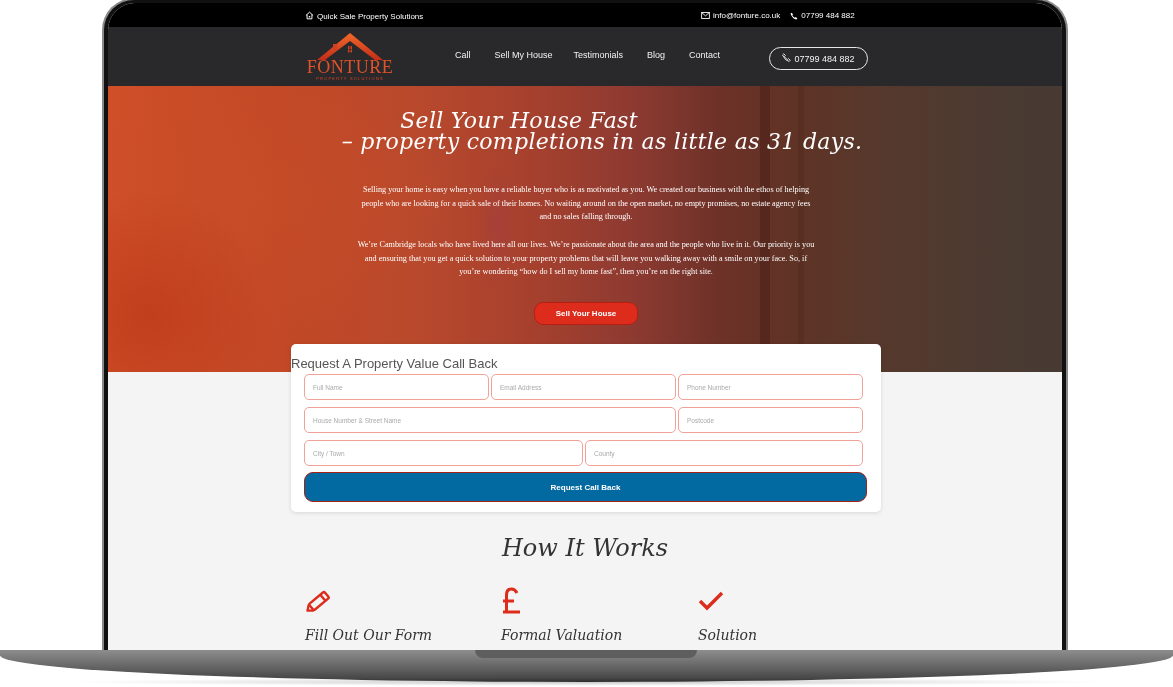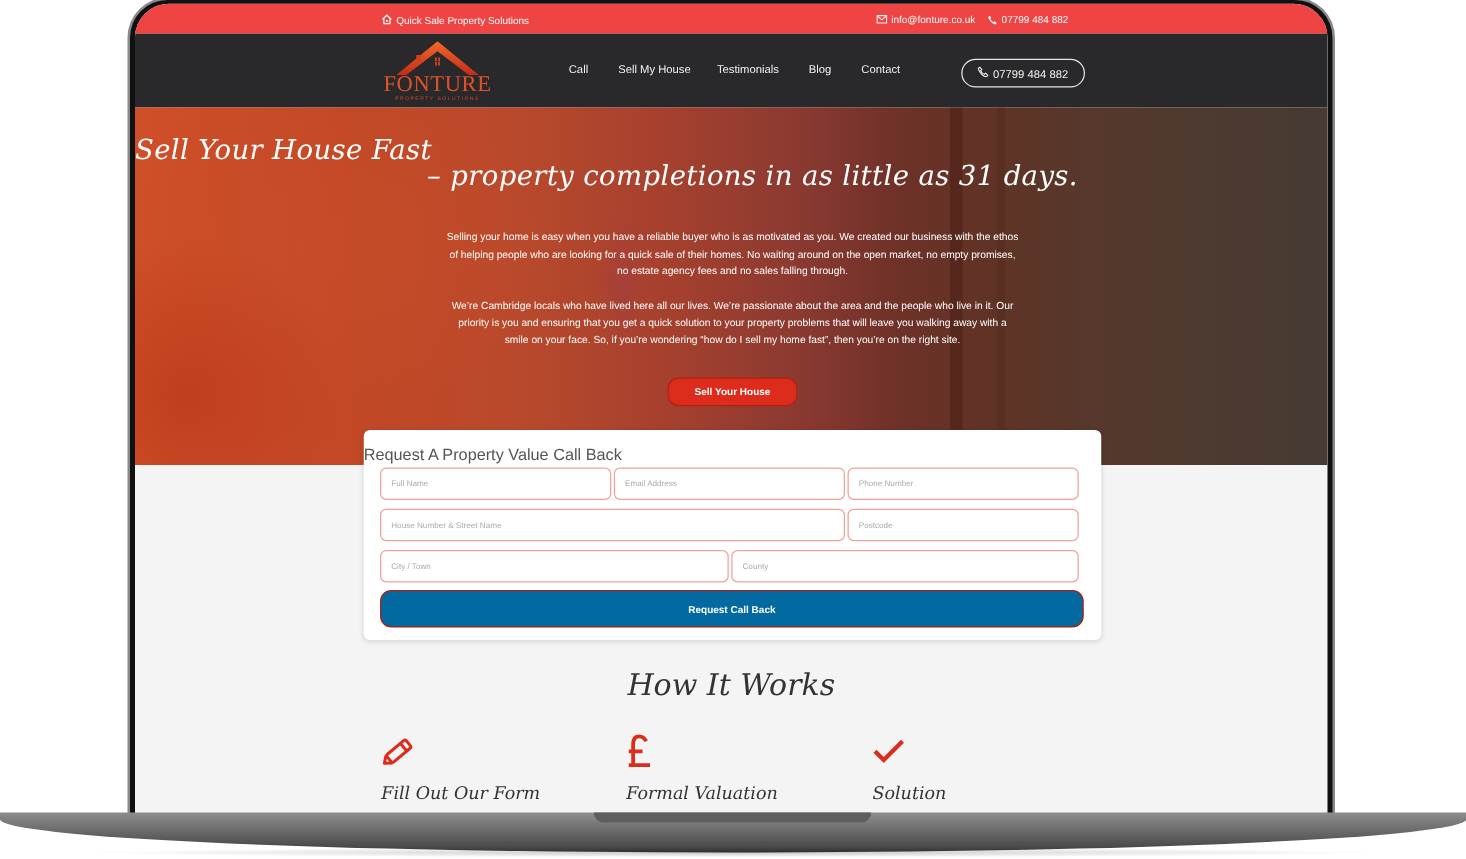--- a/index.html
+++ b/index.html
@@ -25,21 +25,21 @@
     position: absolute; left: 475px; top: 650px; width: 222px; height: 8px;
     background: #5e5e5e; border-radius: 0 0 14px 14px;
   }
   .base-shadow {
     position: absolute; left: 60px; top: 678px; width: 1053px; height: 8px;
     background: radial-gradient(ellipse at center, rgba(0,0,0,0.22), rgba(0,0,0,0) 70%);
   }
 
   
   .topbar {
-    position: absolute; left: 0; top: 0; width: 954px; height: 24px; background: #ef4444;
+    position: absolute; left: 0; top: 0; width: 954px; height: 24px; background: #000000;
     color: #fff; font-size: 8px; display: flex; align-items: center;
   }
   .topbar .tagline { position: absolute; left: 197px; top: 8px; display: flex; align-items: center; gap: 3px; }
   .topbar .contacts { position: absolute; left: 593px; top: 8px; display: flex; gap: 10px; }
   .topbar .contacts span { display: flex; align-items: center; gap: 3px; }
   .ico { display: inline-block; font-size: 8px; line-height: 1; }
 
   
   .nav { position: absolute; left: 0; top: 24px; width: 954px; height: 59px; background: #29292b; }
   .logo { position: absolute; left: 197px; top: 5px; width: 90px; height: 50px; }
@@ -68,30 +68,30 @@
     background:
       radial-gradient(ellipse 180px 180px at 40px 230px, rgba(185,50,20,0.55), rgba(185,50,20,0) 70%),
       radial-gradient(ellipse 260px 200px at 150px 110px, rgba(200,78,40,0.6), rgba(200,78,40,0) 70%),
       linear-gradient(90deg, #cf4f28 0%, #c24826 18%, #b9492c 32%, #a5402e 45%, #8d3a31 55%, #6e3128 64%, #5f3325 72%, #57382c 80%, #4d3a30 90%, #463a33 100%);
   }
   .hero .door-edge { position: absolute; left: 652px; top: 0; width: 10px; height: 286px; background: rgba(60,20,15,0.35); }
   .hero .door-edge2 { position: absolute; left: 690px; top: 0; width: 6px; height: 286px; background: rgba(70,30,20,0.25); }
   .hero .handle { position: absolute; left: 360px; top: 40px; width: 60px; height: 200px;
     background: radial-gradient(ellipse 30px 90px at 30px 100px, rgba(160,60,70,0.45), rgba(160,60,70,0) 70%); }
   .hero-title1 {
-    position: absolute; left: 0; top: 22px; width: 822px; text-align: left;
+    position: absolute; left: 0; top: 22px; width: 822px; text-align: center;
     font-family: "DejaVu Serif", serif; font-style: italic; color: #fff; font-size: 22px; letter-spacing: 0.3px;
   }
   .hero-title2 {
     position: absolute; left: 0; top: 43px; width: 988px; text-align: center;
     font-family: "DejaVu Serif", serif; font-style: italic; color: #fff; font-size: 22px; letter-spacing: 0.3px;
   }
   .hero-p {
     position: absolute; left: 248px; width: 460px; text-align: center; color: #fff;
-    font-size: 8.2px; line-height: 13.5px;
+    font-size: 8.2px; line-height: 13.5px; font-family: Liberation Serif, serif;
   }
   .hero-p1 { top: 97px; }
   .hero-p2 { top: 152px; }
   .hero-btn {
     position: absolute; left: 426px; top: 216px; width: 104px; height: 23px;
     background: #dd2c1c; border: 1.5px solid #b32012; border-radius: 9px;
     color: #fff; font-weight: bold; font-size: 8px; display: flex; align-items: center; justify-content: center;
   }
 
   

